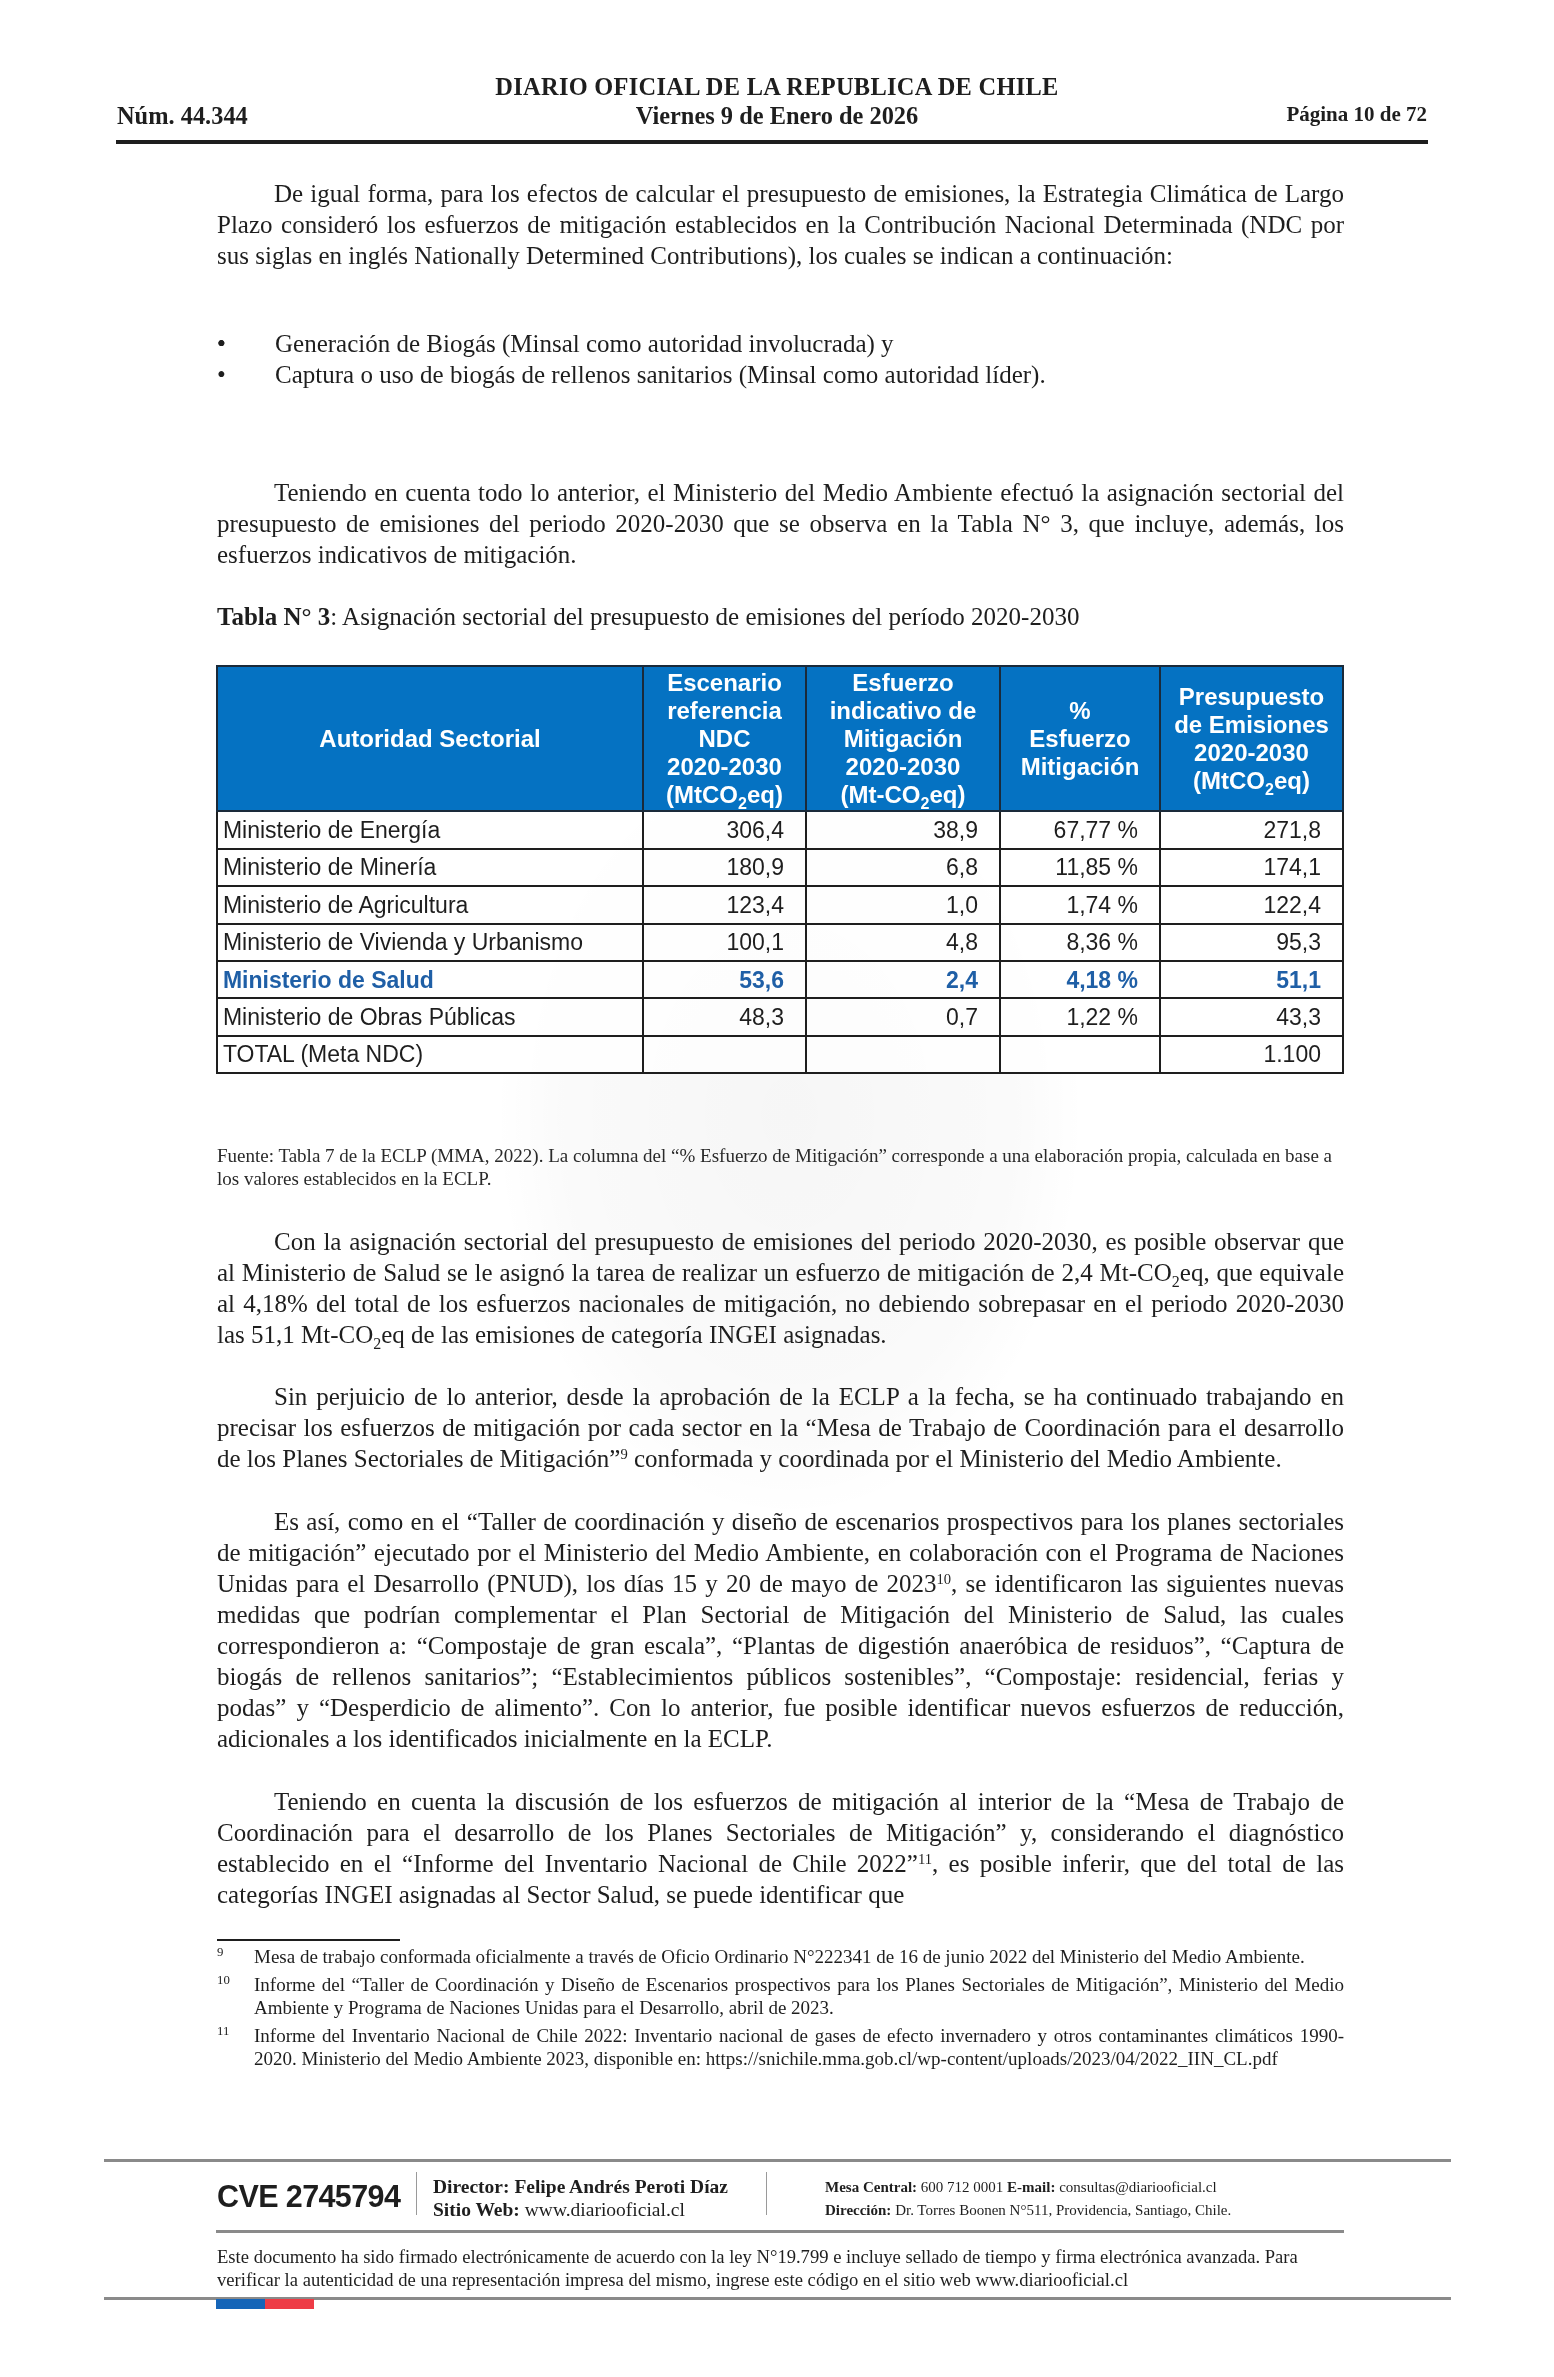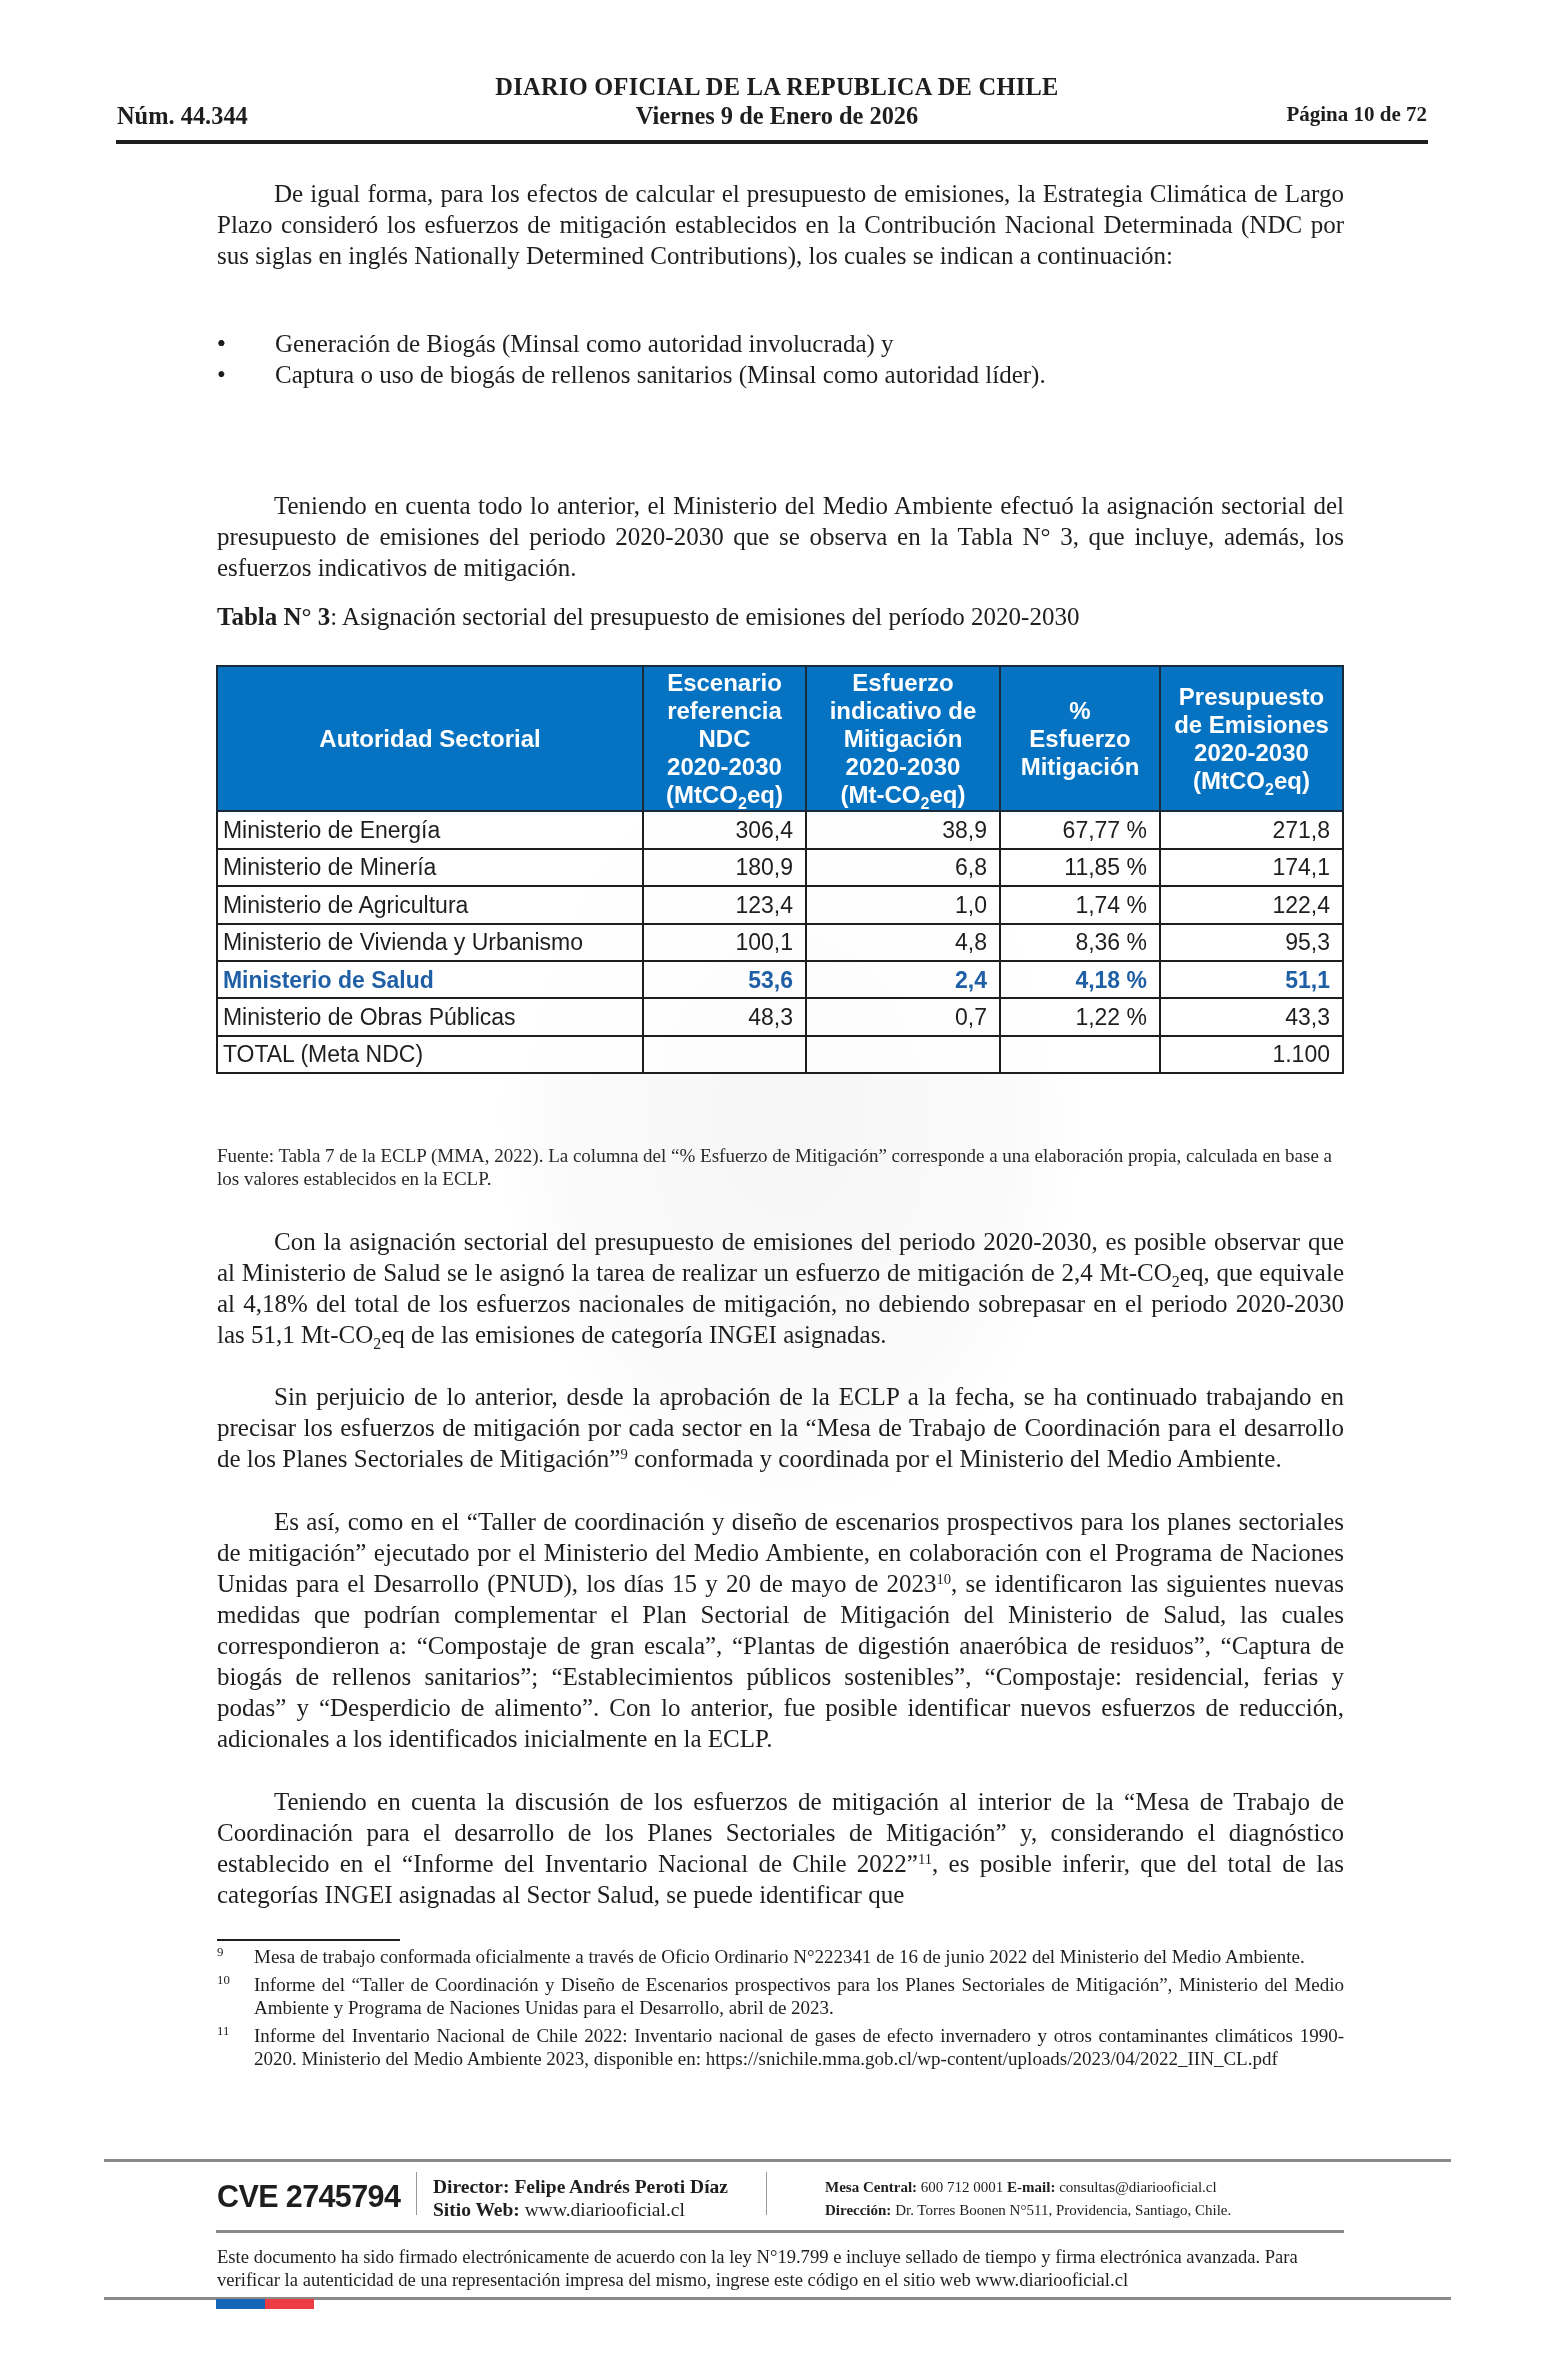--- a/index.html
+++ b/index.html
@@ -25,21 +25,21 @@
   sup.f { font-size:14.6px; vertical-align:8.5px; line-height:0; }
 
   .tbl-caption { font-size:25px; line-height:31px; }
   .tbl-caption b { font-weight:bold; }
 
   
   .tbl { left:216px; top:665px; width:1128px; border-collapse:collapse; font-family:"Liberation Sans","DejaVu Sans",sans-serif; table-layout:fixed; }
   .tbl th, .tbl td { border:2.4px solid #1e1e1e; }
   .tbl th { background:#0572c2; color:#ffffff; font-weight:bold; font-size:24px; line-height:28px; text-align:center; padding:1.2px 2.4px; height:141px; vertical-align:middle; border-color:#1a2a3a; }
   .tbl td { font-size:23px; line-height:28px; height:33px; padding:1.2px 4.9px; background:rgba(255,255,255,0.75); }
-  .tbl td.num { text-align:right; padding-right:12px; }
+  .tbl td.num { text-align:right; padding-right:21px; }
   .tbl tr.hl td { color:#1f5fa6; font-weight:bold; }
   .tbl tr.total td { font-weight:normal; }
   .tbl td.two { height:56px; }
 
   .source { left:217px; width:1127px; top:1144px; text-align:left; font-size:19px; line-height:23px; color:#2a2a2a; }
 
   
   .fn-rule { left:217px; top:1939px; width:183px; height:2.4px; background:#1e1e1e; }
   .footnotes { left:217px; width:1127px; top:1945px; }
   .fn { position:relative; padding-left:37px; font-size:19px; line-height:23px; text-align:justify; margin-bottom:4.9px; }
@@ -75,21 +75,21 @@
 <div class="abs hdr-rule"></div>
 
 <p class="abs content para indent" style="top:178px;">De igual forma, para los efectos de calcular el presupuesto de emisiones, la Estrategia Climática de Largo Plazo consideró los esfuerzos de mitigación establecidos en la Contribución Nacional Determinada (NDC por sus siglas en inglés Nationally Determined Contributions), los cuales se indican a continuación:</p>
 
 <ul class="abs content bullets" style="top:328px;">
   <li><span class="dot">•</span></li>
   <li><span class="dot">•</span><span>Generación de Biogás (Minsal como autoridad involucrada) y</span></li>
   <li><span class="dot">•</span><span>Captura o uso de biogás de rellenos sanitarios (Minsal como autoridad líder).</span></li>
 </ul>
 
-<p class="abs content para indent" style="top:490px;">Teniendo en cuenta todo lo anterior, el Ministerio del Medio Ambiente efectuó la asignación sectorial del presupuesto de emisiones del periodo 2020-2030 que se observa en la Tabla N° 3, que incluye, además, los esfuerzos indicativos de mitigación.</p>
+<p class="abs content para indent" style="top:477px;">Teniendo en cuenta todo lo anterior, el Ministerio del Medio Ambiente efectuó la asignación sectorial del presupuesto de emisiones del periodo 2020-2030 que se observa en la Tabla N° 3, que incluye, además, los esfuerzos indicativos de mitigación.</p>
 
 <div class="abs content tbl-caption" style="top:601px;"><b>Tabla N° 3</b><span>: Asignación sectorial del presupuesto de emisiones del período 2020-2030</span></div>
 
 <table class="abs tbl">
   <colgroup>
     <col style="width:426px">
       <col style="width:163px">
       <col style="width:194px">
       <col style="width:160px">
       <col style="width:183px">

